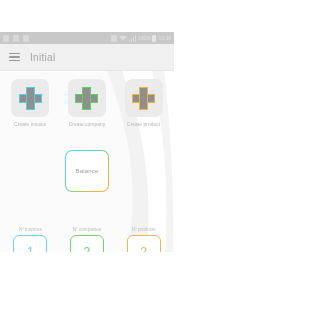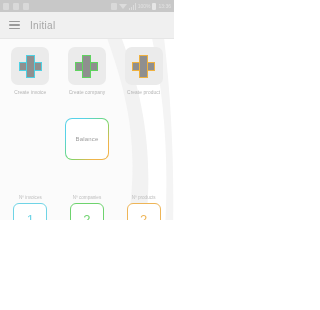--- a/index.html
+++ b/index.html
@@ -2,21 +2,21 @@
 <html><head>
 <meta charset="utf-8">
 <style>
   * { margin:0; padding:0; box-sizing:border-box; }
   html,body { width:174px; height:310px; overflow:hidden; }
   body {
     font-family:"Liberation Sans", sans-serif;
     background:#ffffff;
     position:relative;
   }
-  #app { position:relative; width:174px; height:220px; overflow:hidden; background:#fdfdfd; }
+  #app { position:relative; width:174px; height:220px; overflow:hidden; background:#fdfdfd;margin-top:32px; }
 
   
   .statusbar {
     height:12px; background:#c8c8c8; position:relative;
     display:flex; align-items:center; justify-content:space-between;
     padding:0 3px;
   }
   .sb-left { display:flex; gap:4px; align-items:center; }
   .sb-right { display:flex; gap:2px; align-items:center; }
   .sb-ic { width:6px; height:7px; background:#d9d9d9; border-radius:1px; display:block; }

